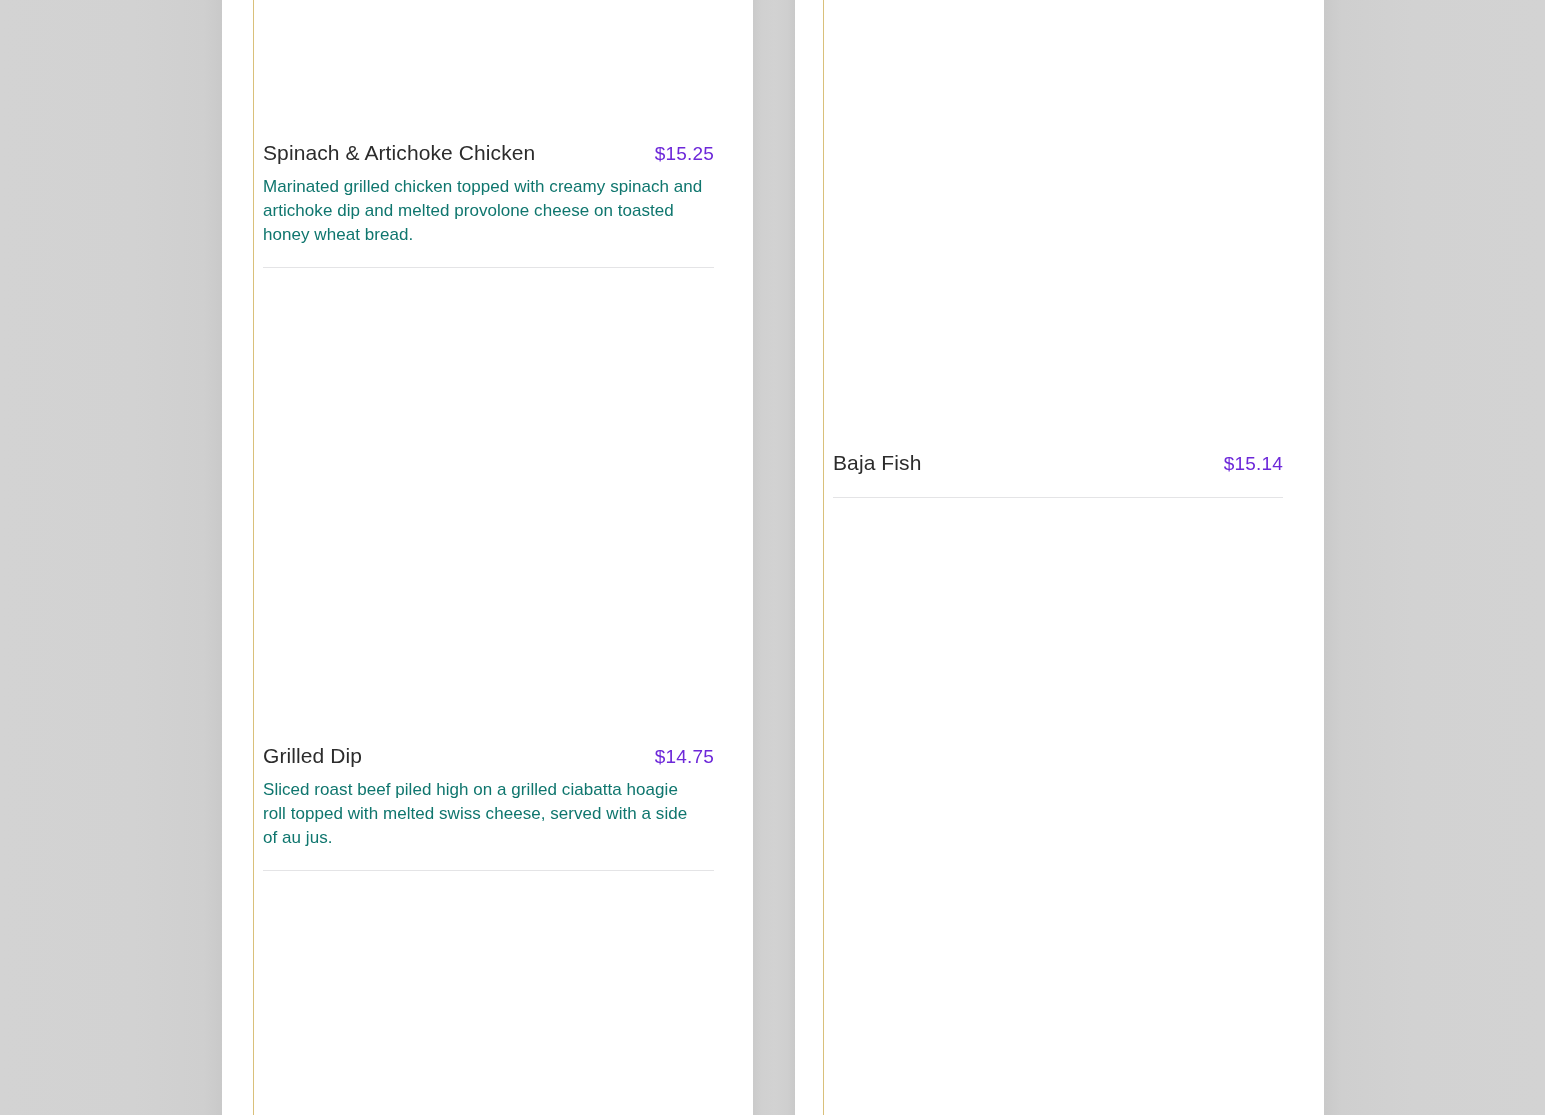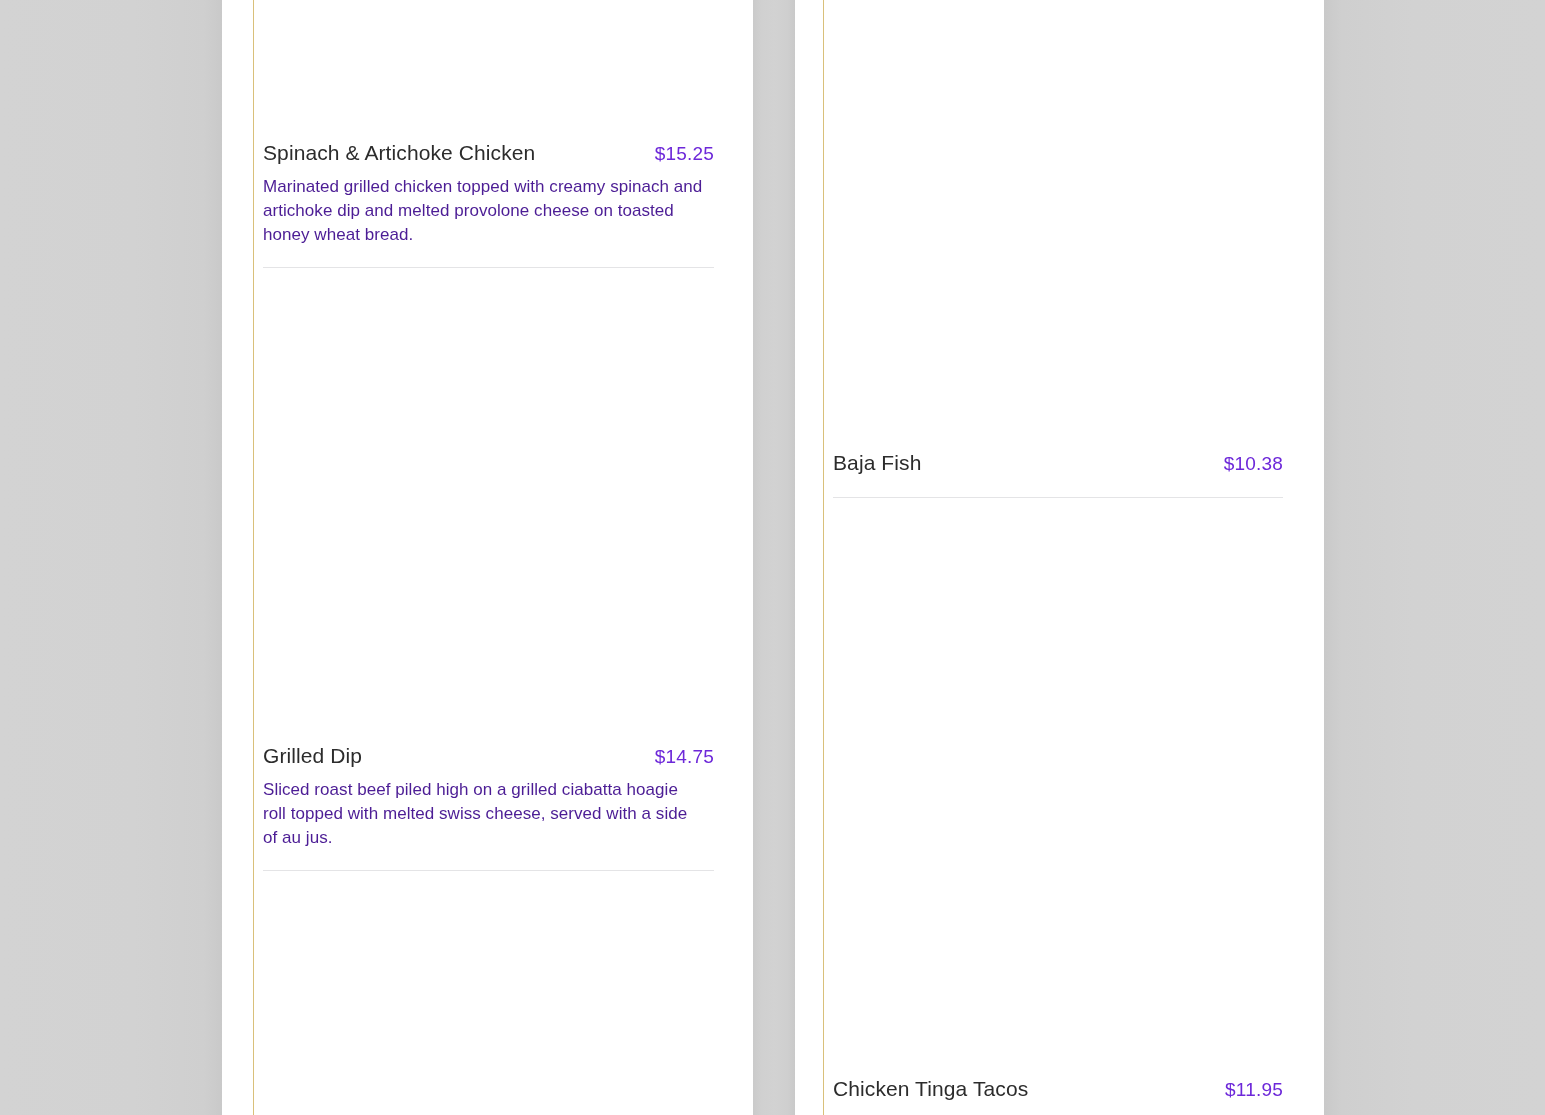--- a/index.html
+++ b/index.html
@@ -113,21 +113,21 @@
     font-weight: 400;
     color: #6d28d9;
     line-height: 26px;
     white-space: nowrap;
     letter-spacing: 0.2px;
   }
   .item-desc {
     margin: 8px 0 0 0;
     font-size: 17px;
     line-height: 24px;
-    color: #4c1d95;
+    color: #0f766e;
     letter-spacing: 0.05px;
     max-width: 440px;
   }
   .item-divider {
     margin-top: 20px;
     height: 1px;
     width: 100%;
     background: #e4e4e6;
   }
 </style>
@@ -172,29 +172,25 @@
   </div>
 
   <div class="menu-column col-2">
     <div class="gold-rule"></div>
     <div class="col-inner">
 
       <div class="menu-item" style="top:-10px;">
         <div class="item-photo" style="height:460px;"></div>
         <div class="item-head">
           <h3 class="item-name">Baja Fish</h3>
-          <span class="item-price">$10.38</span>
+          <span class="item-price">$15.14</span>
         </div>
         <div class="item-divider"></div>
       </div>
 
       <div class="menu-item" style="top:616px;">
         <div class="item-photo" style="height:460px;"></div>
-        <div class="item-head">
-          <h3 class="item-name">Chicken Tinga Tacos</h3>
-          <span class="item-price">$11.95</span>
-        </div>
       </div>
 
     </div>
   </div>
 
 </div>
 
 </body></html>

